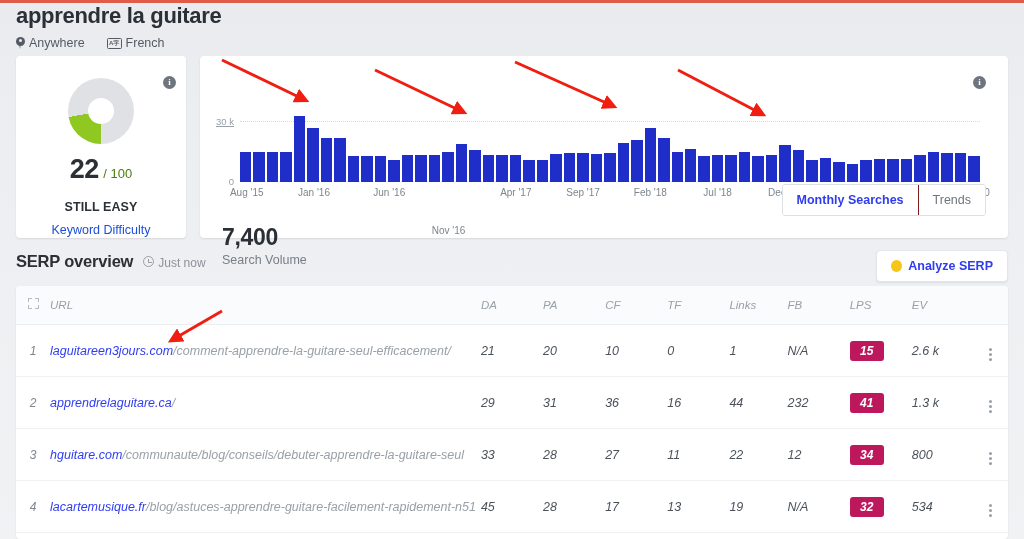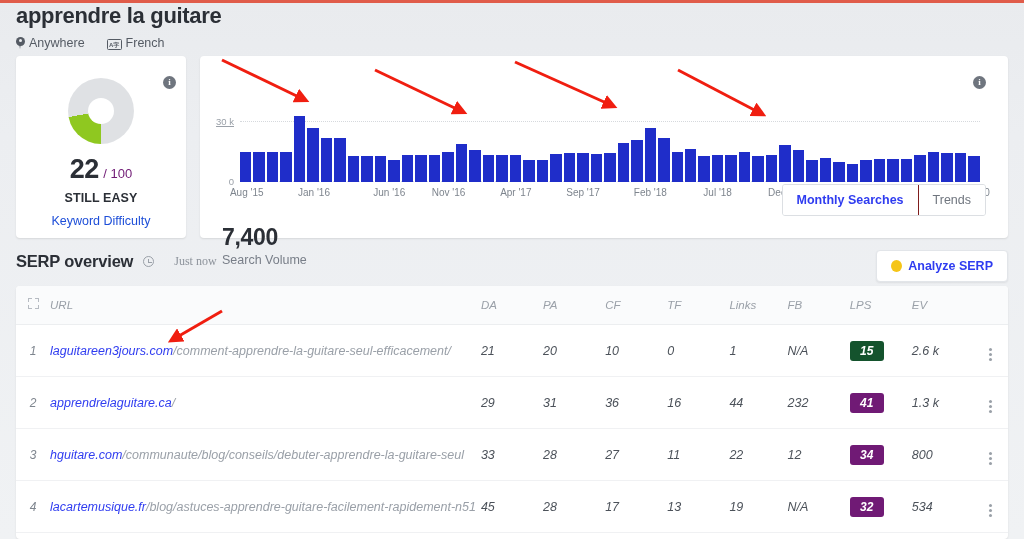--- a/index.html
+++ b/index.html
@@ -20,21 +20,21 @@
   }
 
   
   .kw-header { position:absolute; left:16px; top:3px; width:600px; }
   .kw-title {
     font-size: 22px; font-weight: bold; color:#2b2f36;
     letter-spacing:-0.3px; line-height:26px;
   }
   .kw-meta { display:flex; align-items:center; gap:6px; margin-top:7px; }
   .meta-item { display:flex; align-items:center; gap:4px; font-size:12.5px; color:#555b64; }
-  .meta-item + .meta-item { margin-left: 16px; align-items: flex-end; }
+  .meta-item + .meta-item { margin-left: 16px; }
   .pin-icon { width:9px; height:13px; position:relative; display:inline-block; }
   .pin-icon::before {
     content:""; position:absolute; left:0; top:0; width:9px; height:9px;
     border-radius:50% 50% 50% 50%; background:#555b64;
   }
   .pin-icon::after {
     content:""; position:absolute; left:3px; top:6px;
     border-left:1.5px solid transparent; border-right:1.5px solid transparent;
     border-top:6px solid #555b64;
   }
@@ -69,22 +69,22 @@
   .donut {
     width:66px; height:66px; border-radius:50%;
     background: conic-gradient(from 180deg, #8fc820 0deg 79deg, #dfe1e4 79deg 360deg);
   }
   .donut-hole {
     position:absolute; left:50%; top:50%; transform:translate(-50%,-50%);
     width:26px; height:26px; border-radius:50%; background:#fff;
   }
   .kd-score { position:absolute; left:0; right:0; top:98px; text-align:center; }
   .kd-num { font-size:27px; font-weight:bold; color:#2b2f36; letter-spacing:-0.5px; }
-  .kd-den { font-size:13px; color:#701a75; font-weight:normal; }
-  .kd-label { font-size:12.5px; font-weight:bold; color:#2b2f36; margin-top:6px; letter-spacing:0.1px;}
+  .kd-den { font-size:13px; color:#4d7c0f; font-weight:normal; }
+  .kd-label { font-size:12.5px; font-weight:bold; color:#2b2f36; margin-top:15px; letter-spacing:0.1px;}
   .kd-sub { font-size:12.5px; color:#1d4ed8; margin-top:9px; }
 
   
   #chart-area { position:absolute; left:40px; top:26px; width:740px; height:125px; }
   .grid-line { position:absolute; left:0; right:0; border-top:1px dotted #d6d9dd; }
   .axis-lbl {
     position:absolute; font-size:9.5px; color:#9aa0a8; text-align:right;
     width:34px; left:-40px; line-height:1;
   }
   .bars { position:absolute; left:0; right:0; bottom:25px; height:72px; display:flex; align-items:flex-end; gap:2px; }
@@ -102,21 +102,21 @@
   .toggle .tg {
     padding:8px 14px; font-size:12.5px; cursor:pointer; background:#fff; color:#6f757e;
     border:none; font-family:inherit;
   }
   .toggle .tg.active { color:#2f3cf0; font-weight:bold; }
   .toggle .tg + .tg { border-left:1px solid #7f1d1d; }
 
   
   .serp-head { position:absolute; left:16px; top:252px; display:flex; align-items:baseline; gap:10px; }
   .serp-title { font-size:16.5px; font-weight:bold; color:#2b2f36; letter-spacing:-0.2px; }
-  .serp-updated { font-size:12px; color:#8d939b; display:flex; align-items:center; gap:20px;font-family:Liberation Serif, serif; }
+  .serp-updated { font-size:12px; color:#8d939b; display:flex; gap:4px; }
   .clock-icon {
     width:11px; height:11px; border:1.2px solid #9aa0a8; border-radius:50%;
     position:relative; display:inline-block;
   }
   .clock-icon::before { content:""; position:absolute; left:4px; top:2px; width:1.2px; height:4px; background:#9aa0a8;}
   .clock-icon::after { content:""; position:absolute; left:4.3px; top:5px; width:3px; height:1.2px; background:#9aa0a8;}
 
   .analyze-btn {
     position:absolute; right:16px; top:250px;
     background:#fff; border:1px solid #e2e5e9; border-radius:4px;
@@ -161,22 +161,22 @@
   .expand-icon i:nth-child(3){ left:0; bottom:0; border-right:none; border-top:none; }
   .expand-icon i:nth-child(4){ right:0; bottom:0; border-left:none; border-top:none; }
 
   .url-link { color:#2f3cf0; text-decoration:none; cursor:pointer; }
   .url-path { color:#9aa0a8; }
   .badge {
     display:inline-block; min-width:34px; text-align:center;
     padding:3px 6px; border-radius:3px; color:#fff; font-size:12px;
     font-weight:bold;
   }
-  .badge.green { background:#14532d; }
-  .badge.orange { background:#701a75; }
+  .badge.green { background:#be185d; }
+  .badge.orange { background:#be185d; }
   .kebab { display:inline-flex; flex-direction:column; gap:2px; cursor:pointer; }
   .kebab b { width:3px; height:3px; border-radius:50%; background:#9aa0a8; display:block; }
 
   
   #annots { position:absolute; left:0; top:0; width:1024px; height:539px; pointer-events:none; }
 </style>
 </head>
 <body>
 
 <div id="page">
@@ -281,21 +281,21 @@
           <div class="bar" title="Oct '19: 13500" style="height: 27px; background: rgb(31, 45, 201);"></div>
           <div class="bar" title="Nov '19: 14800" style="height: 29.6px; background: rgb(31, 45, 201);"></div>
           <div class="bar" title="Dec '19: 14500" style="height: 29px; background: rgb(31, 45, 201);"></div>
           <div class="bar" title="Jan '20: 14500" style="height: 29px; background: rgb(31, 45, 201);"></div>
           <div class="bar" title="Feb '20: 13000" style="height: 26px; background: rgb(31, 45, 201);"></div>
         </div>
       <div class="xticks" id="xticks">
           <div class="xtick" style="left: 0.909091%;">Aug '15</div>
           <div class="xtick" style="left: 10%;">Jan '16</div>
           <div class="xtick" style="left: 19.0909%; margin-left: 8px;">Jun '16</div>
-          <div class="xtick" style="left: 28.1818%;">Nov '16</div>
+          <div class="xtick" style="left: 28.1818%; margin-top: 38px;">Nov '16</div>
           <div class="xtick" style="left: 37.2727%;">Apr '17</div>
           <div class="xtick" style="left: 46.3636%;">Sep '17</div>
           <div class="xtick" style="left: 55.4545%;">Feb '18</div>
           <div class="xtick" style="left: 64.5455%;">Jul '18</div>
           <div class="xtick" style="left: 73.6364%;">Dec '18</div>
           <div class="xtick" style="left: 82.7273%;">May '19</div>
           <div class="xtick" style="left: 99.0909%;">Feb '20</div>
         </div>
     </div>
 

